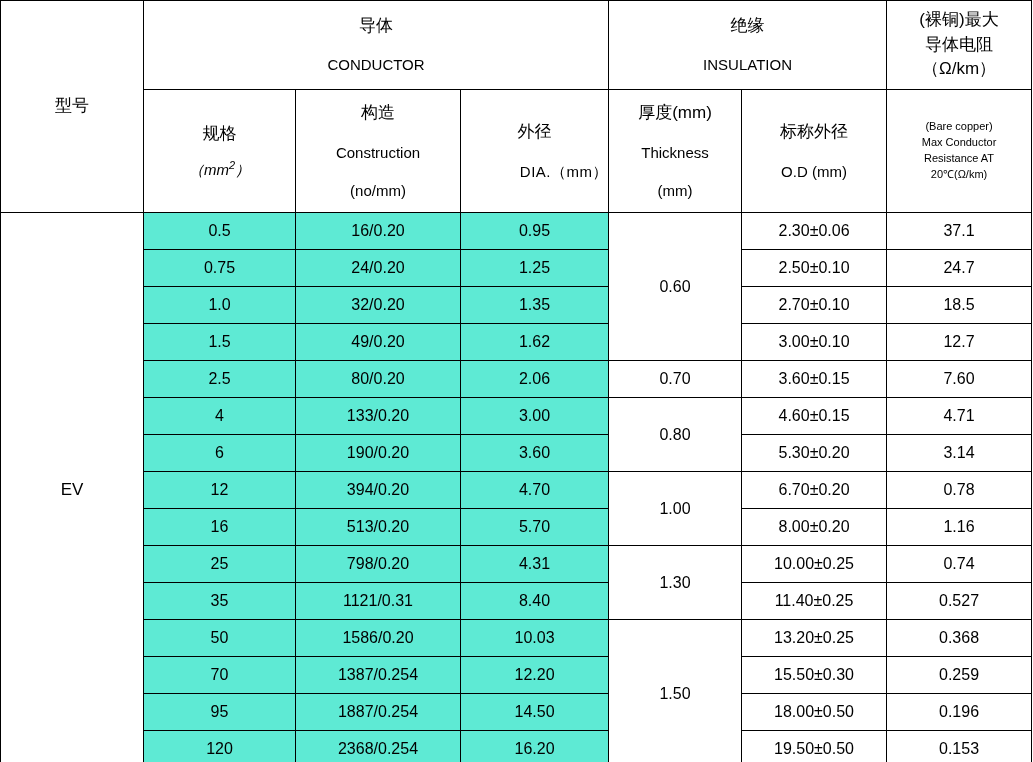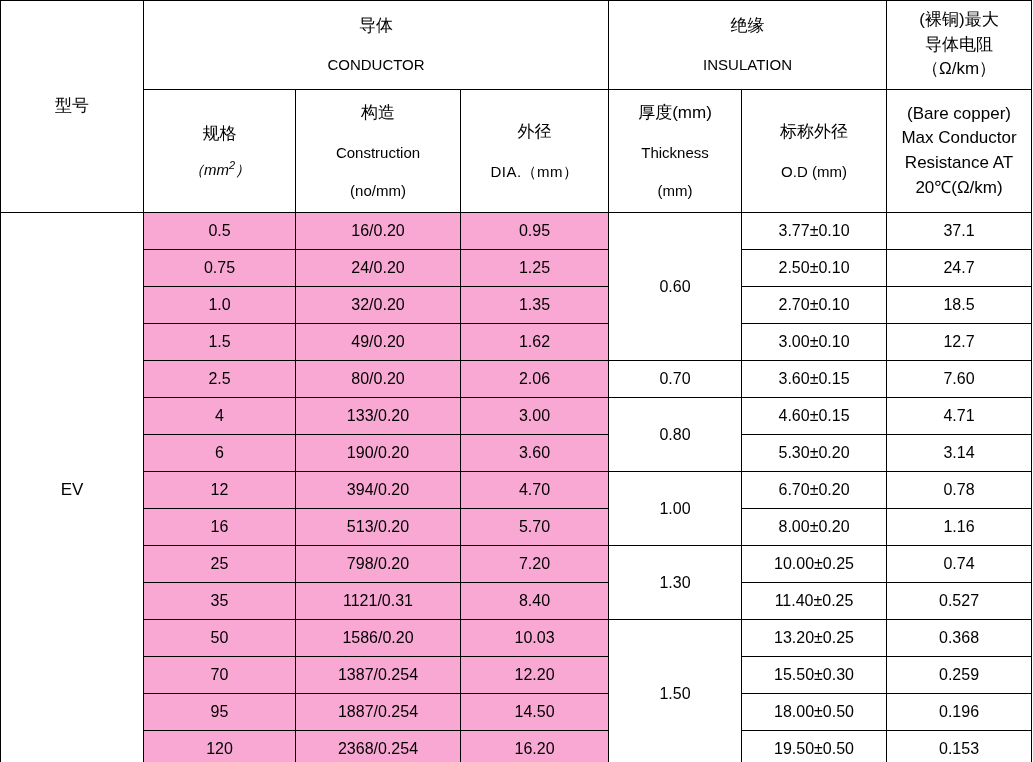--- a/index.html
+++ b/index.html
@@ -38,31 +38,31 @@
     line-height: 1.4;
   }
   .cn {
     font-size: 17px;
   }
   .en {
     font-size: 15px;
     margin-top: 17px;
   }
   .small-en {
-    font-size: 17px;
+    font-size: 11px;
   }
   .type-cell {
     font-size: 17px;
   }
   td.data {
     height: 36px;
     font-size: 16px;
   }
   td.shaded {
-    background: #f9a8d4;
+    background: #5eead4;
     margin-top: 36px;
   }
   .sup {
     font-size: 11px;
     vertical-align: super;
   }
   .mono-sp {
     letter-spacing: 0.5px;
   }
   .pad2 { line-height: 1.45; }
@@ -105,21 +105,21 @@
         <div class="cn">规格</div>
         <div class="en" style="margin-top:12px;font-style:italic;"><span>（mm</span><span class="sup">2</span><span>）</span></div>
       </td>
       <td>
         <div class="cn">构造</div>
         <div class="en">Construction</div>
         <div class="en">(no/mm)</div>
       </td>
       <td>
         <div class="cn">外径</div>
-        <div class="en mono-sp" style="">DIA.（mm）</div>
+        <div class="en mono-sp" style="text-align:right;">DIA.（mm）</div>
       </td>
       <td>
         <div class="cn">厚度(mm)</div>
         <div class="en">Thickness</div>
         <div class="en">(mm)</div>
       </td>
       <td>
         <div class="cn">标称外径</div>
         <div class="en">O.D (mm)</div>
       </td>
@@ -130,21 +130,21 @@
         <div class="small-en pad2">20℃(Ω/km)</div>
       </td>
     </tr>
 
     <tr>
       <td class="type-cell" rowspan="15">EV</td>
       <td class="data shaded">0.5</td>
       <td class="data shaded">16/0.20</td>
       <td class="data shaded">0.95</td>
       <td class="data" rowspan="4">0.60</td>
-      <td class="data">3.77±0.10</td>
+      <td class="data">2.30±0.06</td>
       <td class="data">37.1</td>
     </tr>
 
     <tr>
       <td class="data shaded">0.75</td>
       <td class="data shaded">24/0.20</td>
       <td class="data shaded">1.25</td>
       <td class="data">2.50±0.10</td>
       <td class="data">24.7</td>
     </tr>
@@ -204,21 +204,21 @@
       <td class="data shaded">16</td>
       <td class="data shaded">513/0.20</td>
       <td class="data shaded">5.70</td>
       <td class="data">8.00±0.20</td>
       <td class="data">1.16</td>
     </tr>
 
     <tr>
       <td class="data shaded">25</td>
       <td class="data shaded">798/0.20</td>
-      <td class="data shaded">7.20</td>
+      <td class="data shaded">4.31</td>
       <td class="data" rowspan="2">1.30</td>
       <td class="data">10.00±0.25</td>
       <td class="data">0.74</td>
     </tr>
 
     <tr>
       <td class="data shaded">35</td>
       <td class="data shaded">1121/0.31</td>
       <td class="data shaded">8.40</td>
       <td class="data">11.40±0.25</td>

